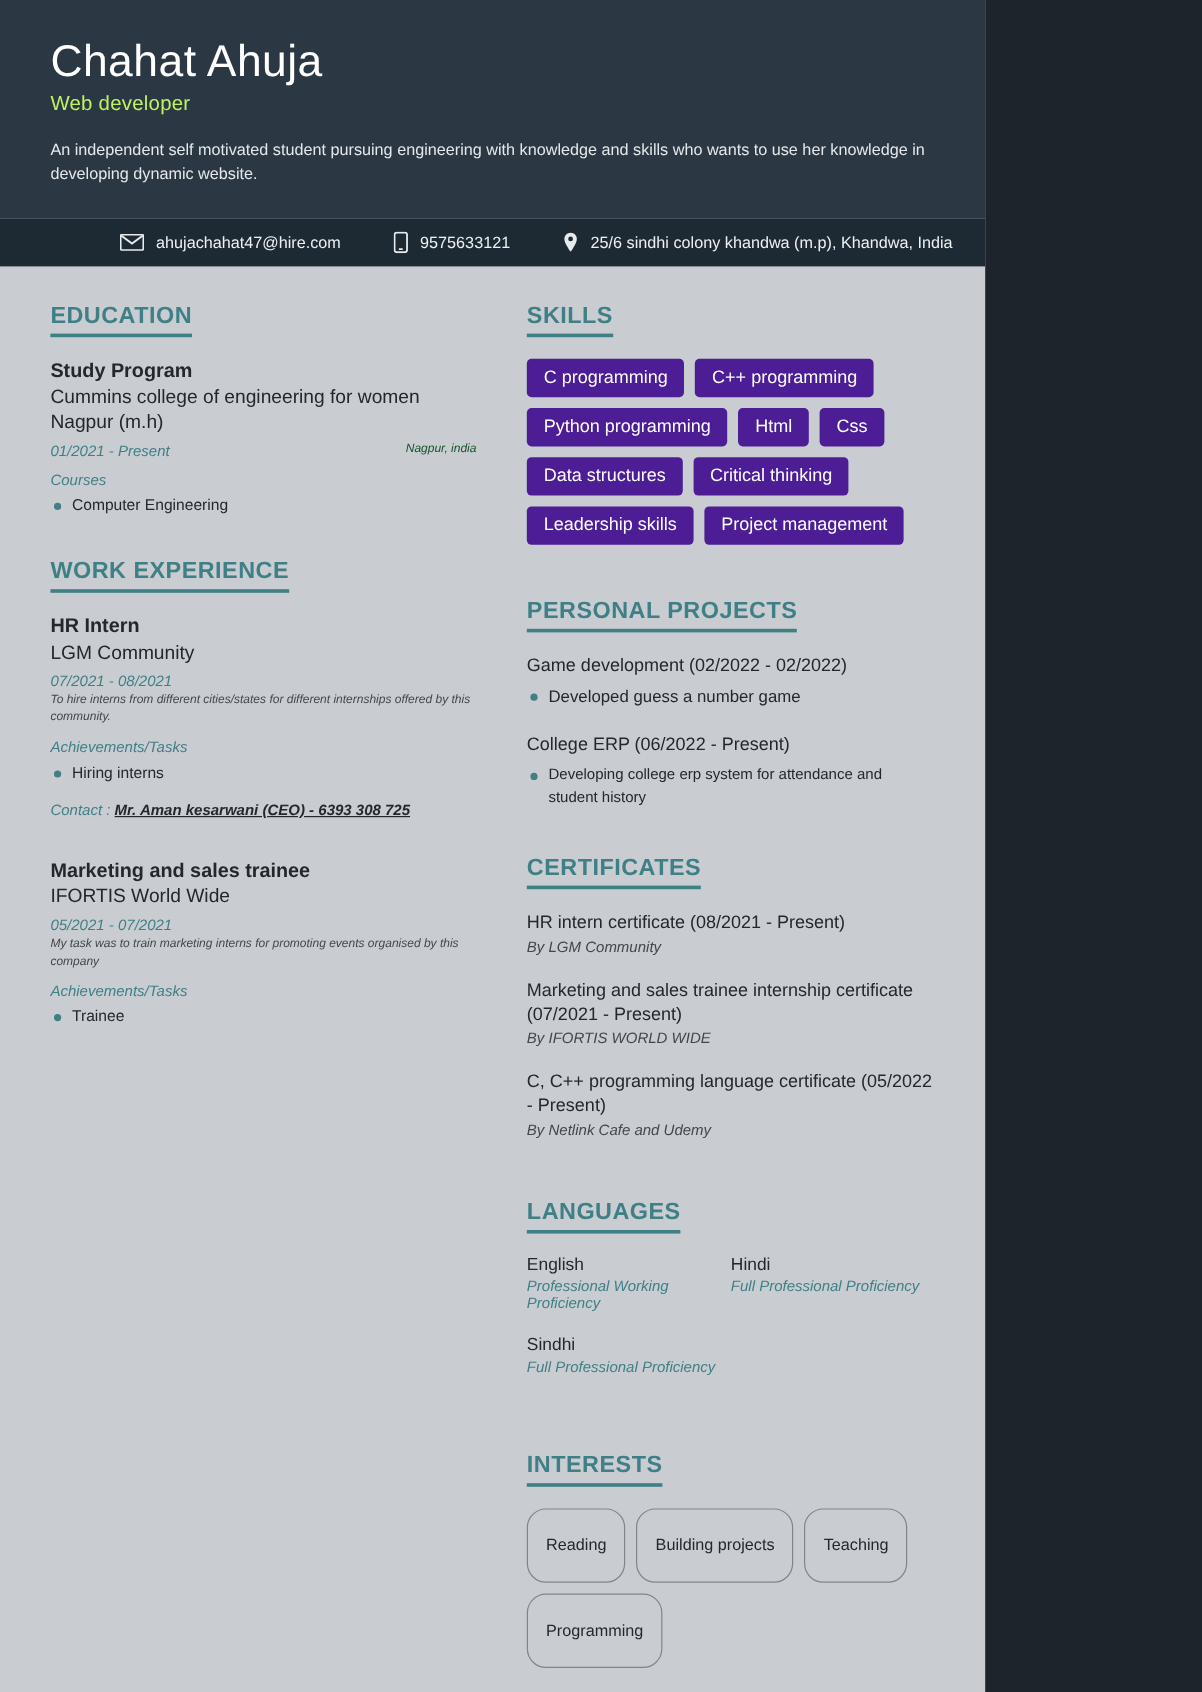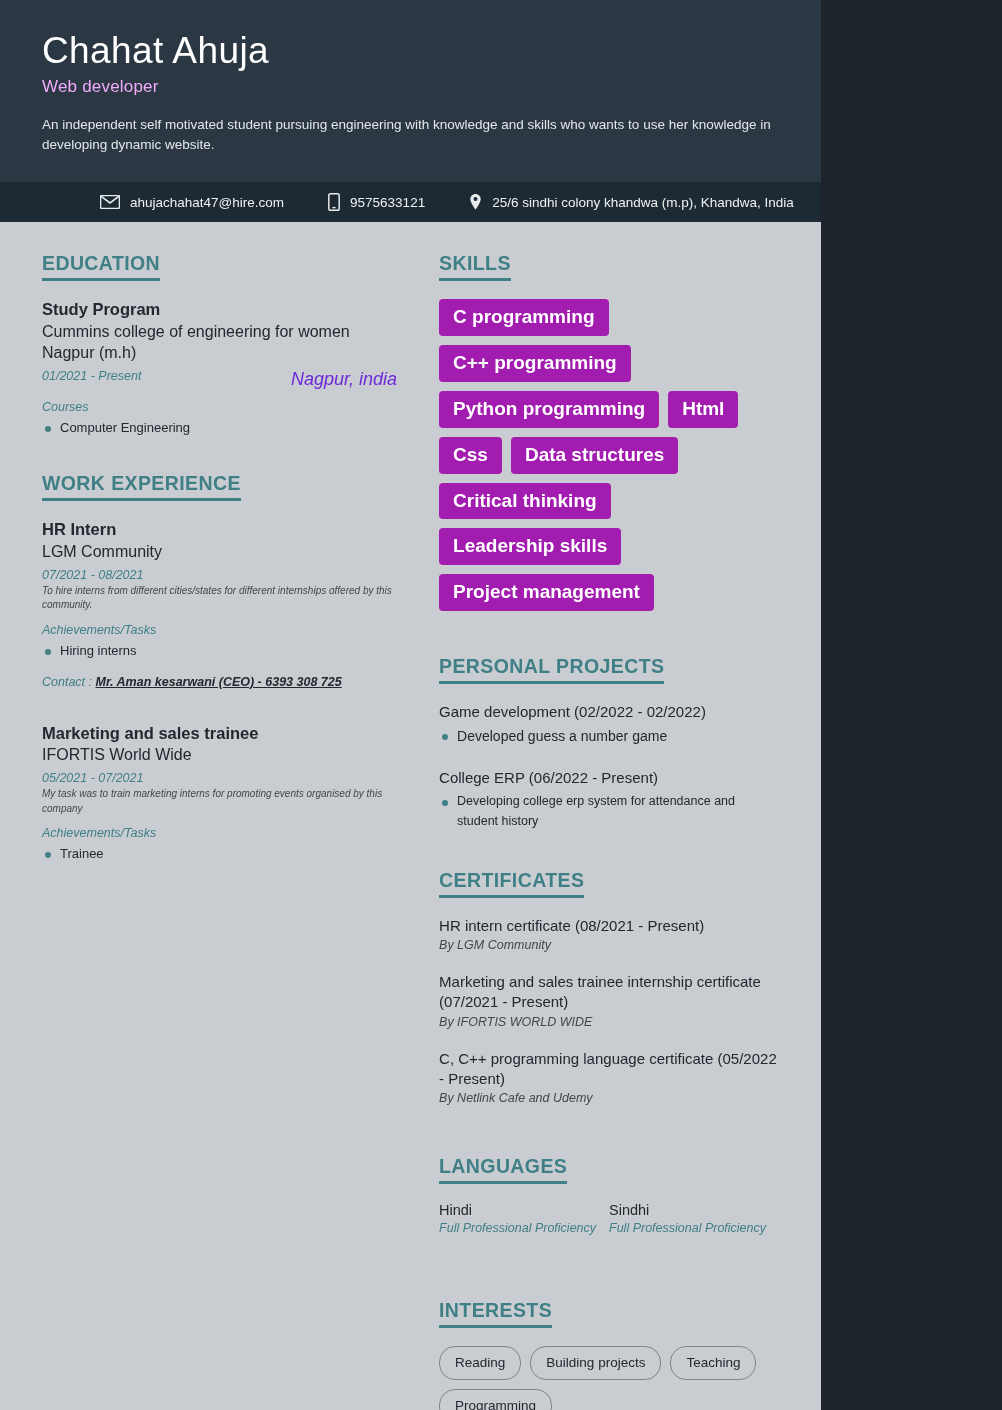--- a/index.html
+++ b/index.html
@@ -26,21 +26,21 @@
   }
   .name {
     font-size: 37px;
     font-weight: 400;
     color: #ffffff;
     letter-spacing: 0.4px;
     line-height: 1.15;
   }
   .role {
     font-size: 17px;
-    color: #f0abfc;
+    color: #bef264;
     margin-top: 4px;
     letter-spacing: 0.2px;
   }
   .summary {
     margin-top: 18px;
     font-size: 13.5px;
     color: #e4e8ea;
     line-height: 1.55;
     max-width: 930px;
   }
@@ -98,21 +98,21 @@
   }
   .e-meta {
     display: flex;
     justify-content: space-between;
     font-size: 12.5px;
     font-style: italic;
     color: #3f7f86;
     margin-top: 6px;
   }
   .e-date { font-style: italic; color: #3f7f86; font-size: 12.5px; }
-  .e-loc  { color: #6d28d9; font-size: 18px; }
+  .e-loc  { color: #14532d; font-size: 10px; }
   .e-desc {
     font-size: 10px;
     font-style: italic;
     color: #41474d;
     line-height: 1.45;
     margin-top: 2px;
   }
   .e-label {
     font-size: 12.5px;
     font-style: italic;
@@ -135,35 +135,34 @@
     border-radius: 50%;
     background: #3f7f86;
   }
   .contact-line { margin-top: 14px; font-size: 12.5px; }
   .contact-line .lbl { color: #3f7f86; font-style: italic; }
   .contact-line .val { color: #22282e; font-style: italic; font-weight: bold; text-decoration: underline; }
 
   
   .tags { display: flex; flex-wrap: wrap; gap: 9px; }
   .tag {
-    background: #a21caf;
+    background: #4c1d95;
     color: #ffffff;
-    font-size: 19px;
+    font-size: 15px;
     padding: 7px 14px;
     border-radius: 4px;
     line-height: 1.2;
-    font-weight: bold;
   }
   .tag-outline {
     background: transparent;
     color: #22282e;
     border: 1px solid #7e858c;
     border-radius: 16px;
     font-size: 13.5px;
-    padding: 8px 15px;
+    padding: 22px 15px;
     line-height: 1.2;
   }
 
   
   .blk { margin-bottom: 20px; }
   .blk-title {
     font-size: 15px;
     color: #22282e;
     line-height: 1.35;
   }
@@ -334,20 +333,24 @@
           <div class="blk-sub">By Netlink Cafe and Udemy</div>
         </div>
       </div>
 
       <div class="sec" style="margin-top:50px;">
         <div class="sec-head">
           <span class="sec-title">LANGUAGES</span>
         </div>
         <div class="langs">
           <div class="lang">
+            <div class="lang-name">English</div>
+            <div class="lang-level">Professional Working Proficiency</div>
+          </div>
+          <div class="lang">
             <div class="lang-name">Hindi</div>
             <div class="lang-level">Full Professional Proficiency</div>
           </div>
           <div class="lang">
             <div class="lang-name">Sindhi</div>
             <div class="lang-level">Full Professional Proficiency</div>
           </div>
         </div>
       </div>
 

